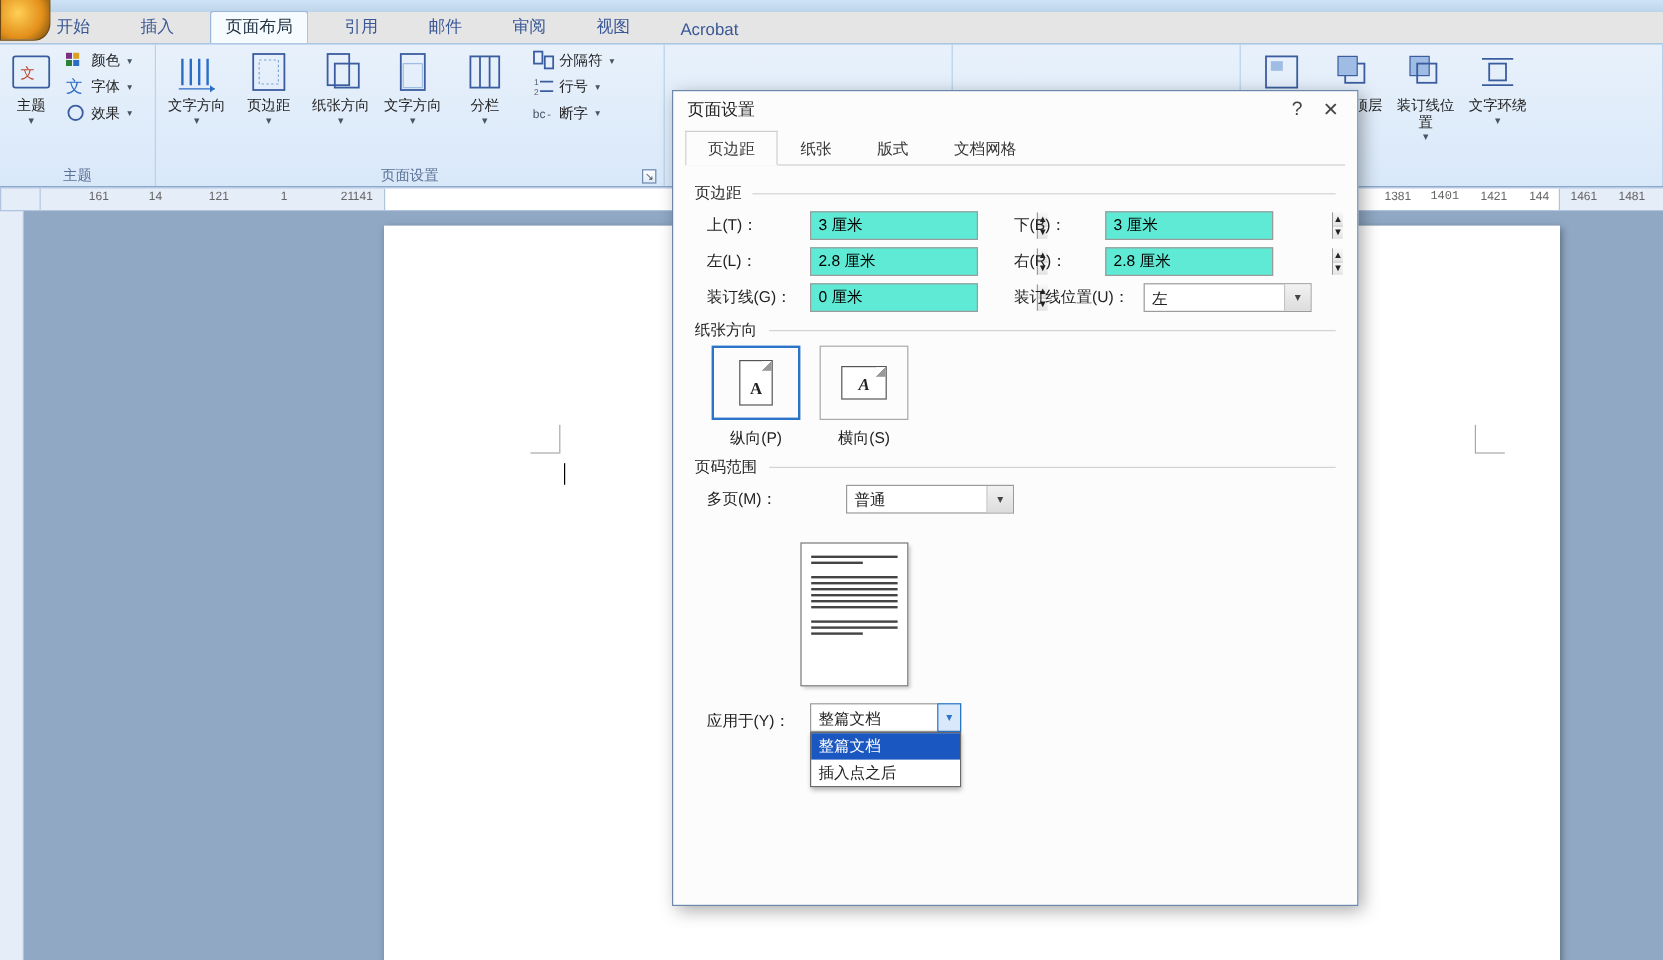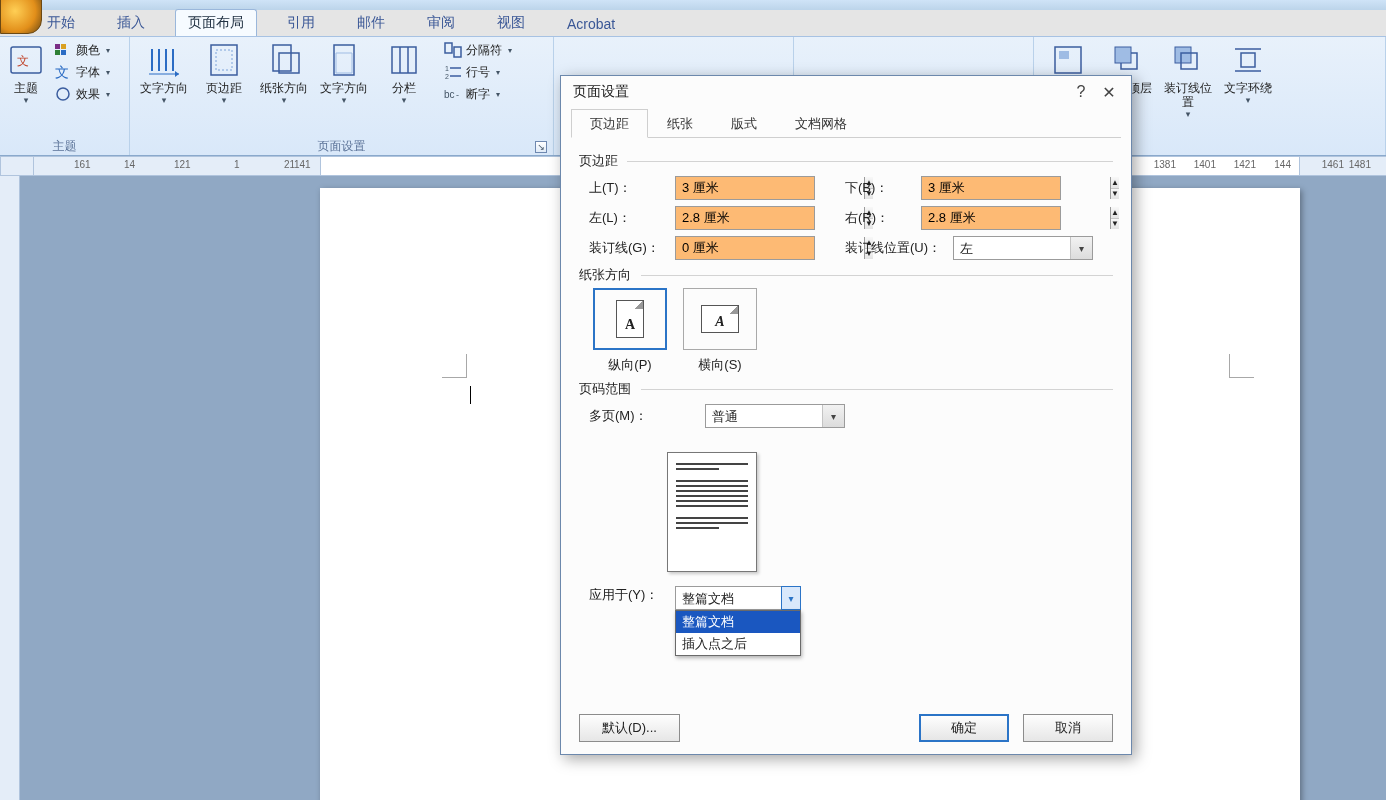--- a/index.html
+++ b/index.html
@@ -257,21 +257,21 @@
   }
   .flabel {
     width: 96px;
     text-align:left;
     padding-left: 10px;
   }
   .spin {
     display:flex;
     width: 140px; height:24px;
     border:1px solid #9b9b9b;
-    background:#fdba74;
+    background:#5eead4;
   }
   .spin input {
     flex:1; border:none; outline:none;
     font-size:13px; padding:0 6px;
     background:transparent;
     font-family:inherit;
   }
   .spin .arrows {
     width:18px;
     display:flex;flex-direction:column;
@@ -337,21 +337,21 @@
     padding:10px 8px;
     display:flex;flex-direction:column;
     gap:3px;
     box-shadow:2px 2px 3px rgba(0,0,0,.2);
   }
   .preview-box .ln{height:2px;background:#444;border-radius:0;}
   .preview-box .ln.short{width:60%;}
   .preview-box .gap{height:4px;}
 
   .apply-row{
-    display:flex;align-items:flex-start;
+    display:flex;align-items:flex-end;
     margin-top:14px;
   }
   .apply-combo{
     position:relative;
     width:126px;height:24px;
     border:1px solid #9b9b9b;background:#fff;
   }
   .apply-combo .val{padding:3px 6px;}
   .apply-combo .drop{
     position:absolute;top:-1px;right:-1px;bottom:-1px;
@@ -612,24 +612,24 @@
   <div class="ruler-corner"></div>
   <div class="hruler">
     <div class="ruler-active" style="left:286px;width:980px;"></div>
     <span class="ruler-tick" style="left:40px;">161</span>
     <span class="ruler-tick" style="left:90px;">14</span>
     <span class="ruler-tick" style="left:140px;">121</span>
     <span class="ruler-tick" style="left:200px;">1</span>
     <span class="ruler-tick" style="left:230px;margin-left:20px;">21</span>
     <span class="ruler-tick" style="left:260px;">141</span>
     <span class="ruler-tick" style="right:210px;">1381</span>
-    <span class="ruler-tick" style="right:170px;">1401</span>
+    <span class="ruler-tick" style="right:170px;font-family:Liberation Mono, monospace;">1401</span>
     <span class="ruler-tick" style="right:130px;">1421</span>
     <span class="ruler-tick" style="right:95px;">144</span>
-    <span class="ruler-tick" style="right:42px;">1461</span>
+    <span class="ruler-tick" style="right:55px;">1461</span>
     <span class="ruler-tick" style="right:15px;">1481</span>
   </div>
   <div class="vruler"></div>
   <div class="doc-scroll">
     <div class="page">
       <div style="position:absolute;top:150px;left:106px;width:40px;height:40px;">
         <div style="position:absolute;bottom:0;left:40px;width:1px;height:24px;background:#a8a8a8;"></div>
         <div style="position:absolute;bottom:0;left:16px;width:24px;height:1px;background:#a8a8a8;"></div>
       </div>
       <div style="position:absolute;top:150px;right:30px;width:40px;height:40px;">
@@ -779,19 +779,13 @@
         <div class="val">整篇文档</div>
         <div class="drop">▾</div>
       </div>
       <div class="apply-dropdown" style="left:96px;top:24px;">
         <div class="opt selected">整篇文档</div>
         <div class="opt">插入点之后</div>
       </div>
     </div>
   </div>
 
-  <div class="dlg-buttons">
-    <div class="btn">默认(D)...</div>
-    <div style="flex:1;"></div>
-    <div class="btn primary">确定</div>
-    <div class="btn">取消</div>
-  </div>
 </div>
 
 </body></html>

